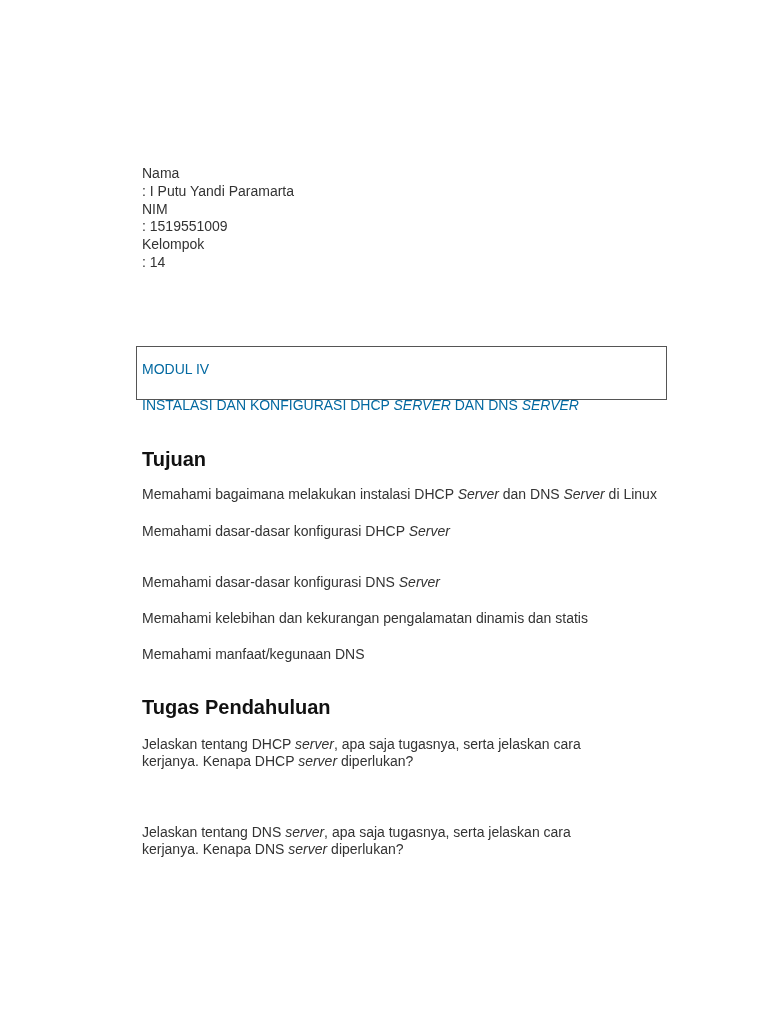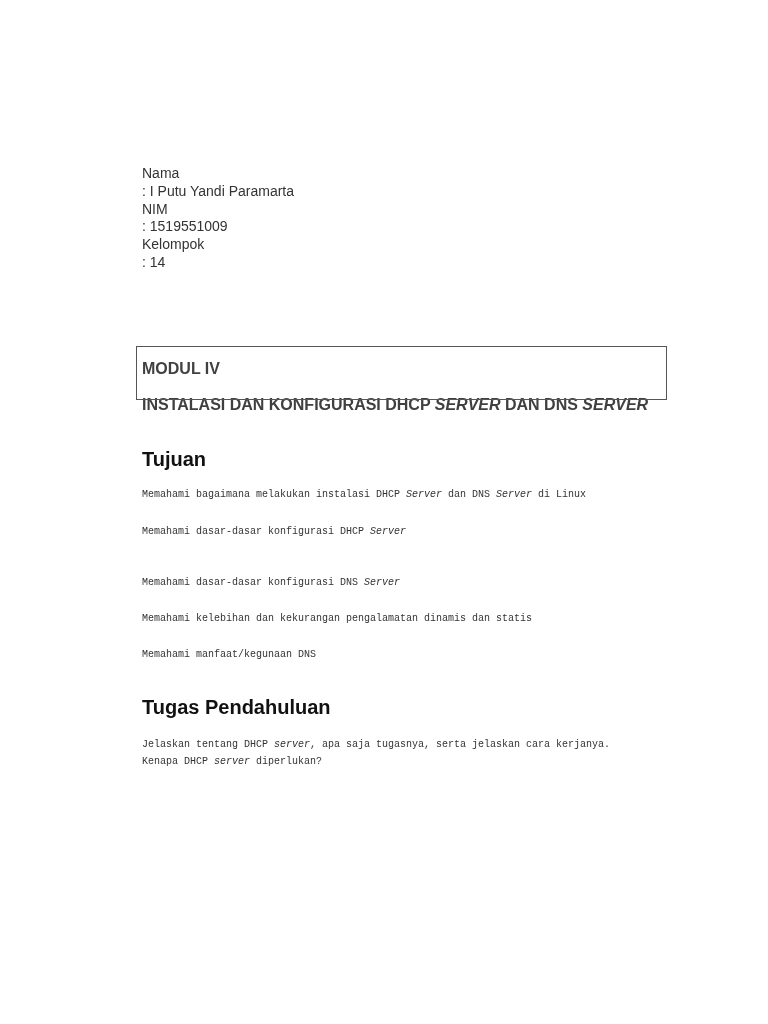--- a/index.html
+++ b/index.html
@@ -31,42 +31,41 @@
     }
     .heading {
       font-weight: bold;
       color: #111111;
       font-size: 20px;
     }
     .para {
       position: absolute;
       left: 142px;
       width: 525px;
-      font-size: 10px;
+      font-size: 14px;
       line-height: 17px;
       color: #333333;
-      font-family: Liberation Mono, monospace;
     }
     .title-box {
       position: absolute;
       left: 136px;
       top: 346px;
       width: 531px;
       height: 54px;
       border: 1px solid #555555;
       box-sizing: border-box;
       z-index: 2;
       pointer-events: none;
     }
     .title-line {
       position: absolute;
       left: 142px;
-      font-size: 16px;
-      font-weight: bold;
-      color: #404040;
+      font-size: 14px;
+      font-weight: normal;
+      color: #0369a1;
       white-space: nowrap;
       line-height: 18px;
       z-index: 1;
     }
     .em { font-style: italic; }
   </style>
 </head>
 <body>
 
 <div class="page">
@@ -92,15 +91,16 @@
 
   <div class="para" style="top:574px;"><span>Memahami dasar-dasar konfigurasi DNS </span><span class="em">Server</span></div>
 
   <div class="para" style="top:646px;"><span>Memahami manfaat/kegunaan DNS</span></div>
 
   <div class="line heading" style="top:698px;">Tugas Pendahuluan</div>
 
   <div class="para" style="top:736px; width:490px;"><span>Jelaskan tentang DHCP </span><span class="em">server</span><span>, apa saja tugasnya, serta jelaskan cara kerjanya. Kenapa DHCP </span><span class="em">server</span><span> diperlukan?</span></div>
 
 
+  <div class="para" style="top:824px; width:480px;"><span>Jelaskan tentang DNS </span><span class="em">server</span><span>, apa saja tugasnya, serta jelaskan cara kerjanya. Kenapa DNS </span><span class="em">server</span><span> diperlukan?</span></div>
 
 
 </div>
 
 </body></html>

